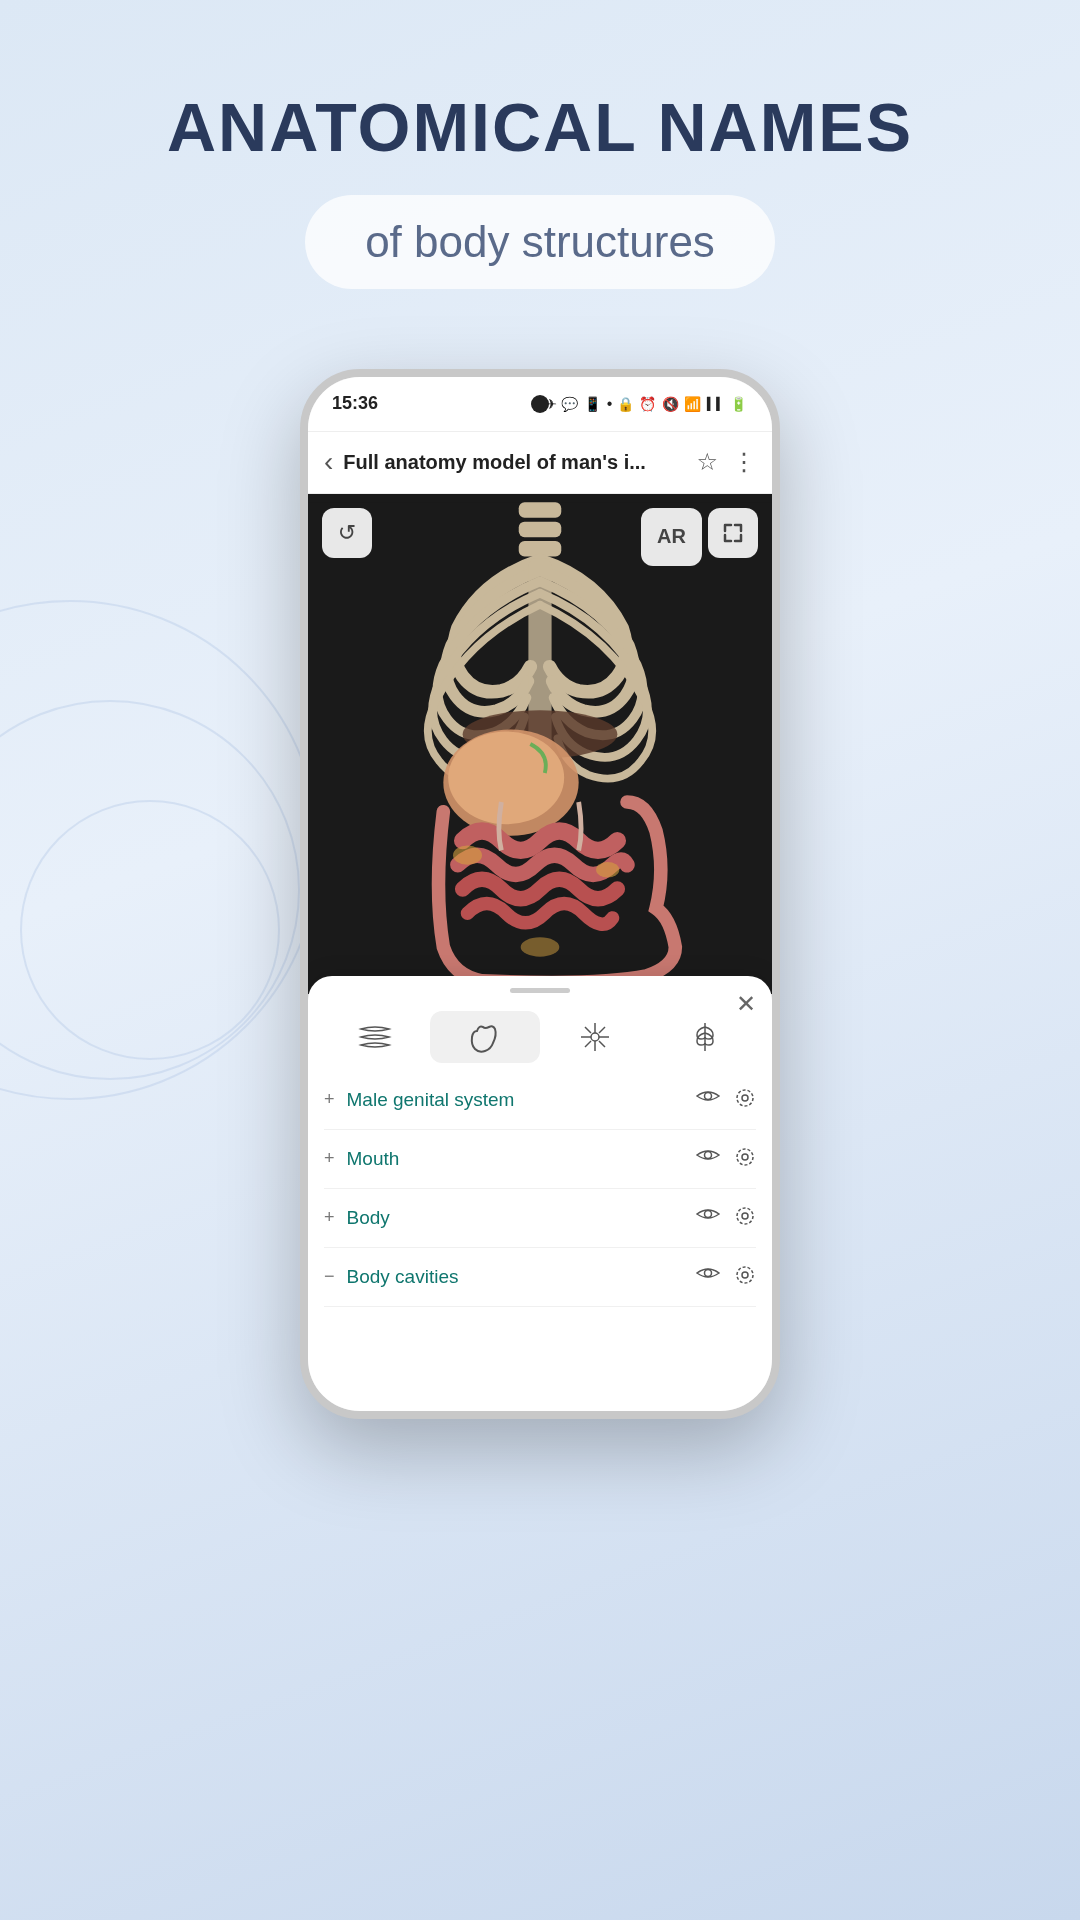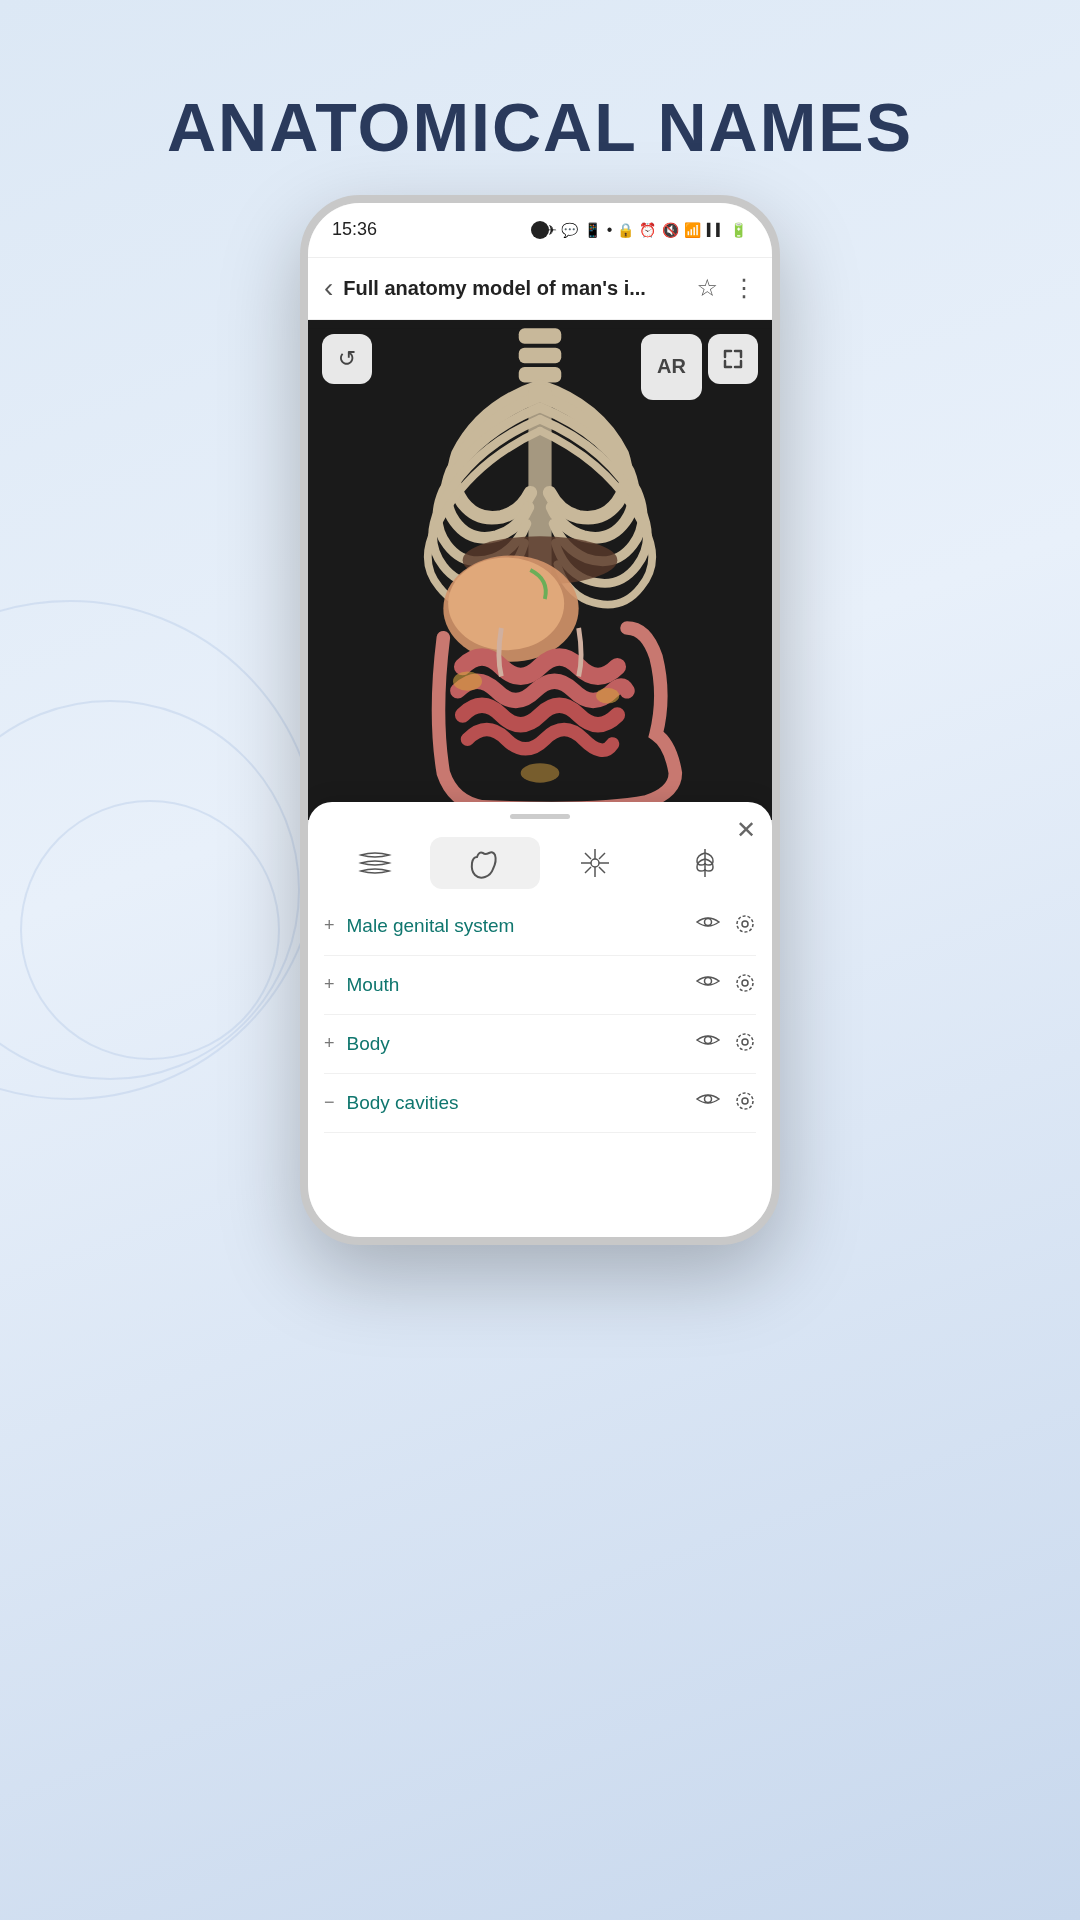--- a/index.html
+++ b/index.html
@@ -98,21 +98,21 @@
       display: flex;
       align-items: center;
       justify-content: space-between;
       padding: 0 24px;
       font-size: 18px;
       color: #222;
       border-bottom: 1px solid #eee;
     }
 
     .status-left {
-      font-weight: 400;
+      font-weight: 700;
       font-size: 18px;
     }
     .status-right {
       display: flex;
       align-items: center;
       gap: 5px;
       font-size: 16px;
     }
 
     
@@ -177,21 +177,21 @@
       justify-content: center;
       font-size: 22px;
       color: #444;
       cursor: pointer;
     }
 
     .model-btn-ar {
       position: absolute;
       top: 14px;
       right: 70px;
-      height: 66px;
+      height: 58px;
       padding: 0 16px;
       background: rgba(255,255,255,0.9);
       border-radius: 12px;
       display: flex;
       align-items: center;
       justify-content: center;
       font-size: 20px;
       font-weight: 700;
       color: #444;
       cursor: pointer;
@@ -341,20 +341,23 @@
   </style>
 </head>
 <body>
 
 <div class="bg-circle bg-circle-1"></div>
 <div class="bg-circle bg-circle-2"></div>
 <div class="bg-circle bg-circle-3"></div>
 
 <div class="header-section">
   <div class="main-title">ANATOMICAL NAMES</div>
+  <div class="subtitle-pill">
+    <span>of body structures</span>
+  </div>
 </div>
 
 <div class="phone-container">
   <div class="phone-mockup">
 
     <div class="phone-camera"></div>
 
     <div class="status-bar">
       <span class="status-left">15:36</span>
       <div class="status-right">

